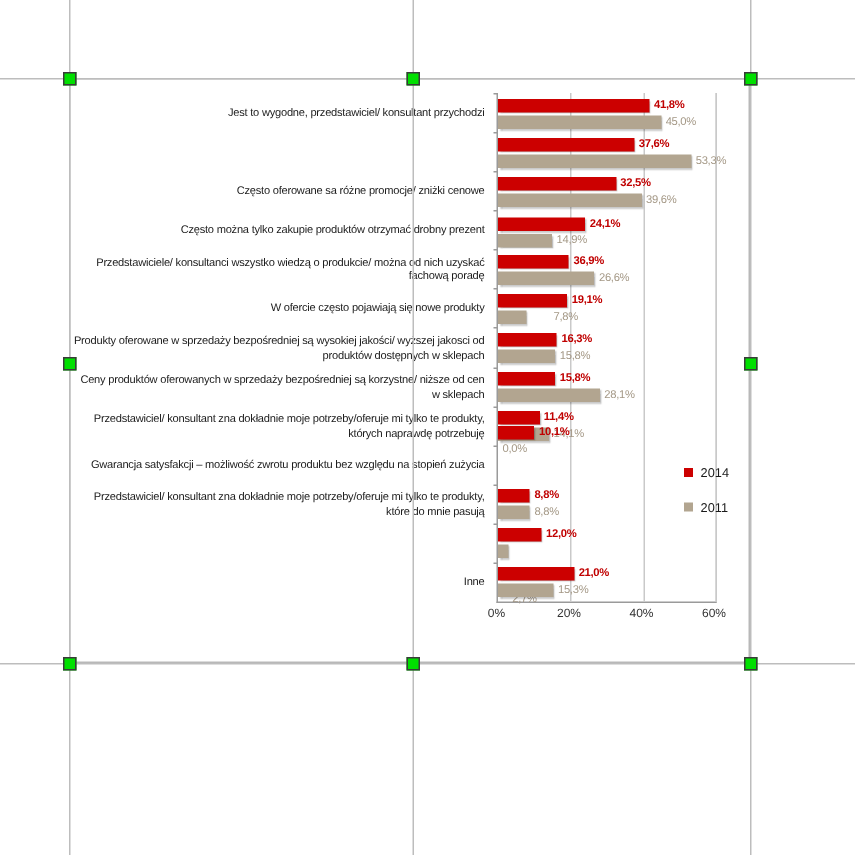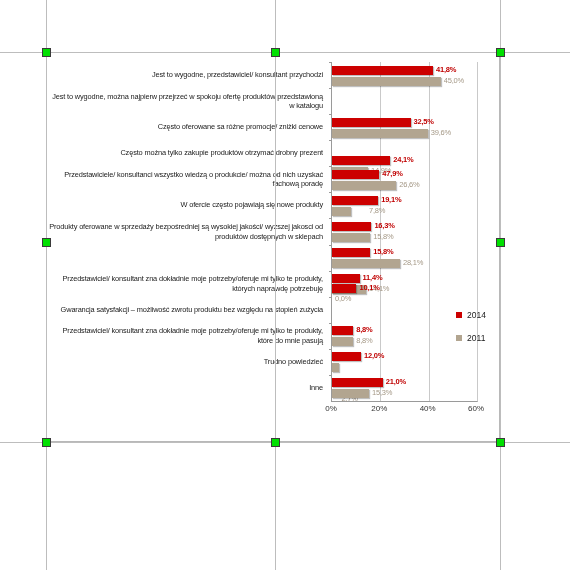--- a/index.html
+++ b/index.html
@@ -86,66 +86,71 @@
 <div class="guide v" style="left:46px;"></div>
 <div class="guide v" style="left:275px;"></div>
 <div class="guide v" style="left:500px;"></div>
 
 <div id="selection-frame"></div>
 
 <div id="chart-object">
 
   <div id="cat-labels">
       <div class="cat" style="top: 8.03846px;">Jest to wygodne, przedstawiciel/ konsultant przychodzi</div>
-      <div class="cat" style="top: 29.6154px;">Jest to wygodne, można najpierw przejrzeć w spokoju ofertę produktów przedstawioną w katalogu</div>
       <div class="cat" style="top: 60.1923px;">Często oferowane sa różne promocje/ zniżki cenowe</div>
       <div class="cat" style="top: 86.2692px;">Często można tylko zakupie produktów otrzymać drobny prezent</div>
       <div class="cat" style="top: 107.846px;">Przedstawiciele/ konsultanci wszystko wiedzą o produkcie/ można od nich uzyskać fachową poradę</div>
       <div class="cat" style="top: 138.423px;">W ofercie często pojawiają się nowe produkty</div>
       <div class="cat" style="top: 160px;">Produkty oferowane w sprzedaży bezpośredniej są wysokiej jakości/ wyższej jakosci od produktów dostępnych w sklepach</div>
+      <div class="cat" style="top: 186.077px;">Ceny produktów oferowanych w sprzedaży bezpośredniej są korzystne/ niższe od cen w sklepach</div>
       <div class="cat" style="top: 212.154px;">Przedstawiciel/ konsultant zna dokładnie moje potrzeby/oferuje mi tylko te produkty, których naprawdę potrzebuję</div>
       <div class="cat" style="top: 242.731px;">Gwarancja satysfakcji – możliwość zwrotu produktu bez względu na stopień zużycia</div>
       <div class="cat" style="top: 264.308px;">Przedstawiciel/ konsultant zna dokładnie moje potrzeby/oferuje mi tylko te produkty, które do mnie pasują</div>
-      <div class="cat" style="top: 294.885px;">Trudno powiedzieć</div>
       <div class="cat" style="top: 320.962px;">Inne</div>
     </div>
 
   <div id="plot-wrap">
     <div id="plot-area">
       <div id="gridlines">
           <div class="gridline" style="left: 48.3333px;"></div>
           <div class="gridline" style="left: 96.6667px;"></div>
           <div class="gridline" style="left: 145px;"></div>
         </div>
       <div id="rows">
           <div class="row" style="top: 2.53846px; height: 21px;">
             <div class="bar y2014" style="width: 101.017px;"></div>
             <div class="dlab y2014" style="left: 104.017px;">41,8%</div>
             <div class="bar y2011" style="width: 108.75px;"></div>
             <div class="dlab y2011" style="left: 111.75px;">45,0%</div>
           </div>
           <div class="tickmark" style="top: 0px;"></div>
+          <div class="row" style="top: 28.6154px; height: 21px;">
+            <div class="bar y2014" style="width: 90.8667px;"></div>
+            <div class="dlab y2014" style="left: 93.8667px;">37,6%</div>
+            <div class="bar y2011" style="width: 128.808px;"></div>
+            <div class="dlab y2011" style="left: 131.808px;">53,3%</div>
+          </div>
           <div class="tickmark" style="top: 26.0769px;"></div>
           <div class="row" style="top: 54.6923px; height: 21px;">
             <div class="bar y2014" style="width: 78.5417px;"></div>
             <div class="dlab y2014" style="left: 81.5417px;">32,5%</div>
             <div class="bar y2011" style="width: 95.7px;"></div>
             <div class="dlab y2011" style="left: 98.7px;">39,6%</div>
           </div>
           <div class="tickmark" style="top: 52.1538px;"></div>
-          <div class="row" style="top: 93px; height: 21px;">
+          <div class="row" style="top: 82px; height: 21px;">
             <div class="bar y2014" style="width: 58.2417px;"></div>
             <div class="dlab y2014" style="left: 61.2417px;">24,1%</div>
             <div class="bar y2011" style="width: 36.0083px;"></div>
             <div class="dlab y2011" style="left: 39.0083px;">14,9%</div>
           </div>
           <div class="tickmark" style="top: 78.2308px;"></div>
           <div class="row" style="top: 106.846px; height: 21px;">
             <div class="bar y2014" style="width: 47.3667px;"></div>
-            <div class="dlab y2014" style="left: 50.3667px;">47,9%</div>
+            <div class="dlab y2014" style="left: 50.3667px;">36,9%</div>
             <div class="bar y2011" style="width: 64.2833px;"></div>
             <div class="dlab y2011" style="left: 67.2833px;">26,6%</div>
           </div>
           <div class="tickmark" style="top: 104.308px;"></div>
           <div class="row" style="top: 132.923px; height: 21px;">
             <div class="bar y2014" style="width: 46.1583px;"></div>
             <div class="dlab y2014" style="left: 49.1583px;">19,1%</div>
             <div class="bar y2011" style="width: 18.85px;"></div>
             <div class="dlab y2011" style="left: 37px;">7,8%</div>
           </div>

